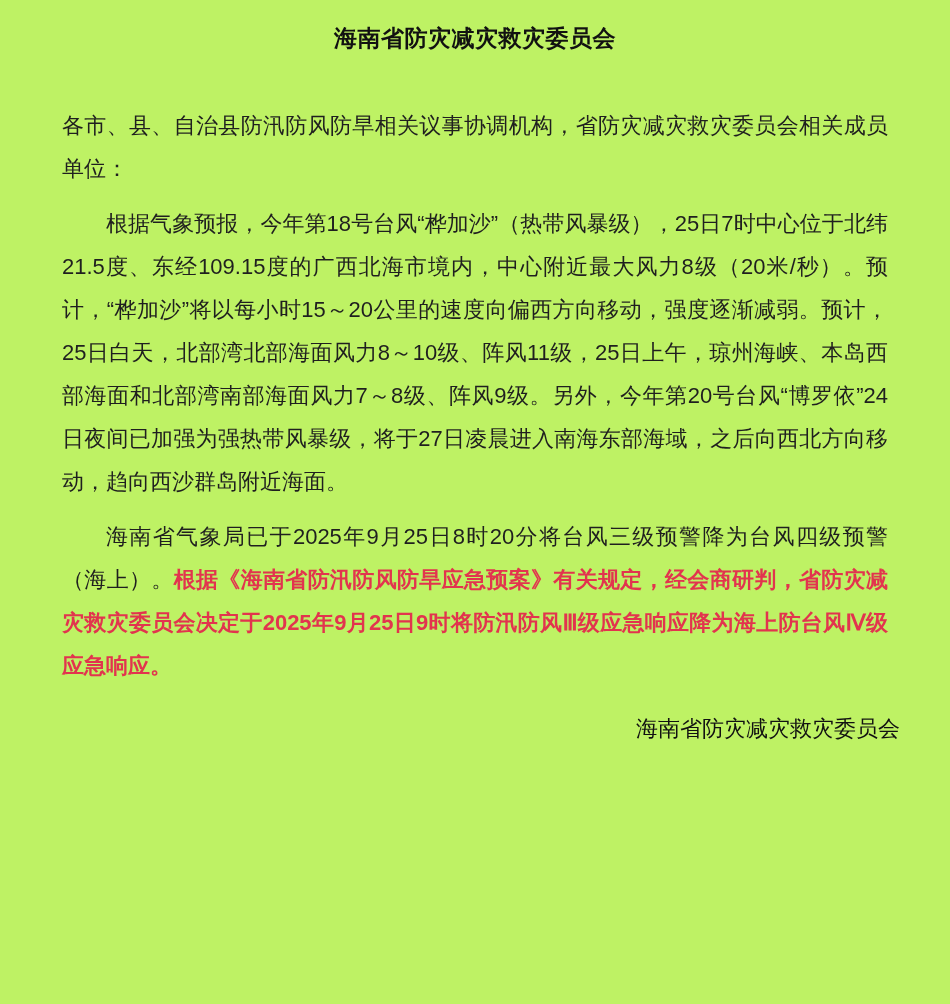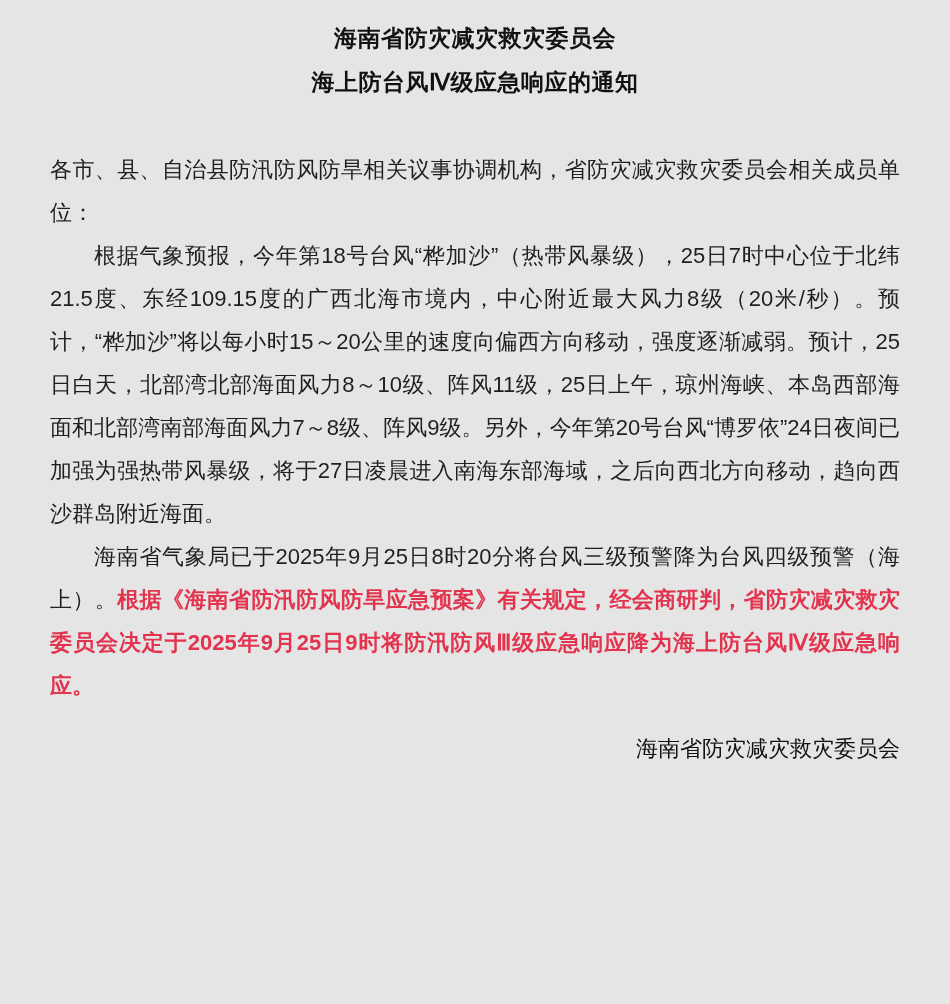--- a/index.html
+++ b/index.html
@@ -12,41 +12,41 @@
     min-height: 1004px;
     font-family: "Liberation Sans", sans-serif;
     color: #1f1f1f;
     -webkit-font-smoothing: antialiased;
   }
   .doc {
     box-sizing: border-box;
     width: 950px;
     min-height: 1004px;
     padding: 16px 50px 16px 50px;
-    background: #e5e5e5;
+    background: #bef264;
   }
   .title-block {
     text-align: center;
   }
   .title-line {
     font-size: 23px;
     font-weight: 700;
     line-height: 44px;
     color: #111111;
     letter-spacing: 0.5px;
   }
   .body-block {
     margin-top: 44px;
     font-size: 22px;
     line-height: 43px;
     text-align: justify;
     color: #1f1f1f;
   }
   .body-block p.para {
-    margin: 0;
+    margin: 12px;
     padding: 0;
   }
   .body-block p.para.indent {
     text-indent: 44px;
   }
   .seg-highlight {
     font-weight: 700;
   }
   .signature-block {
     margin-top: 20px;
@@ -59,21 +59,20 @@
     margin: 0;
   }
 </style>
 </head>
 <body style="color: rgb(31, 31, 31); background: rgb(255, 255, 255);">
 
 <div class="doc">
 
   <div class="title-block">
     <div class="title-line">海南省防灾减灾救灾委员会</div>
-    <div class="title-line">海上防台风Ⅳ级应急响应的通知</div>
   </div>
 
   <div class="body-block">
       <p class="para"><span>各市、县、自治县防汛防风防旱相关议事协调机构，省防灾减灾救灾委员会相关成员单位：</span></p>
       <p class="para indent"><span>根据气象预报，今年第18号台风“桦加沙”（热带风暴级），25日7时中心位于北纬21.5度、东经109.15度的广西北海市境内，中心附近最大风力8级（20米/秒）。预计，“桦加沙”将以每小时15～20公里的速度向偏西方向移动，强度逐渐减弱。预计，25日白天，北部湾北部海面风力8～10级、阵风11级，25日上午，琼州海峡、本岛西部海面和北部湾南部海面风力7～8级、阵风9级。另外，今年第20号台风“博罗依”24日夜间已加强为强热带风暴级，将于27日凌晨进入南海东部海域，之后向西北方向移动，趋向西沙群岛附近海面。</span></p>
       <p class="para indent"><span>海南省气象局已于2025年9月25日8时20分将台风三级预警降为台风四级预警（海上）。</span><span class="seg-highlight" style="color: rgb(226, 52, 78);">根据《海南省防汛防风防旱应急预案》有关规定，经会商研判，省防灾减灾救灾委员会决定于2025年9月25日9时将防汛防风Ⅲ级应急响应降为海上防台风Ⅳ级应急响应。</span></p>
     </div>
 
   <div class="signature-block">
     <div class="sig-line">海南省防灾减灾救灾委员会</div>

